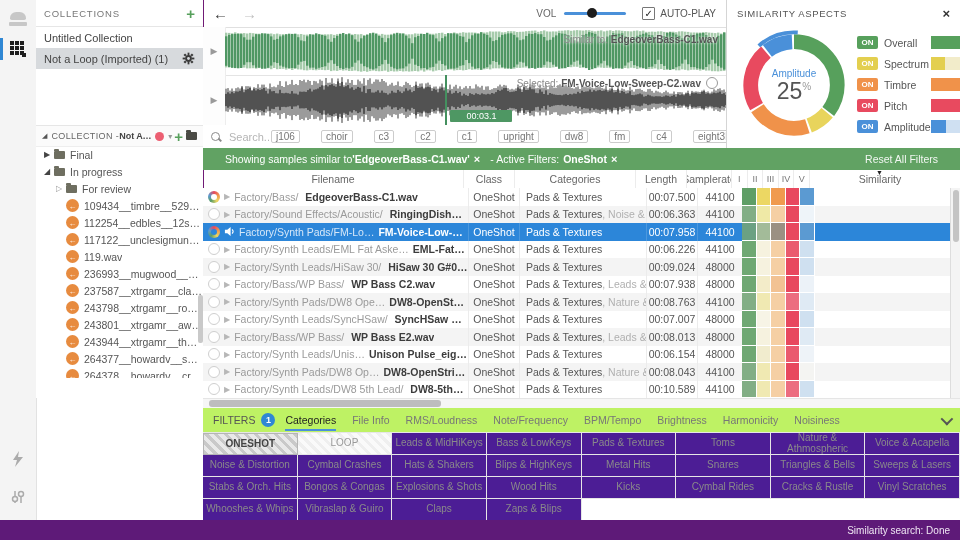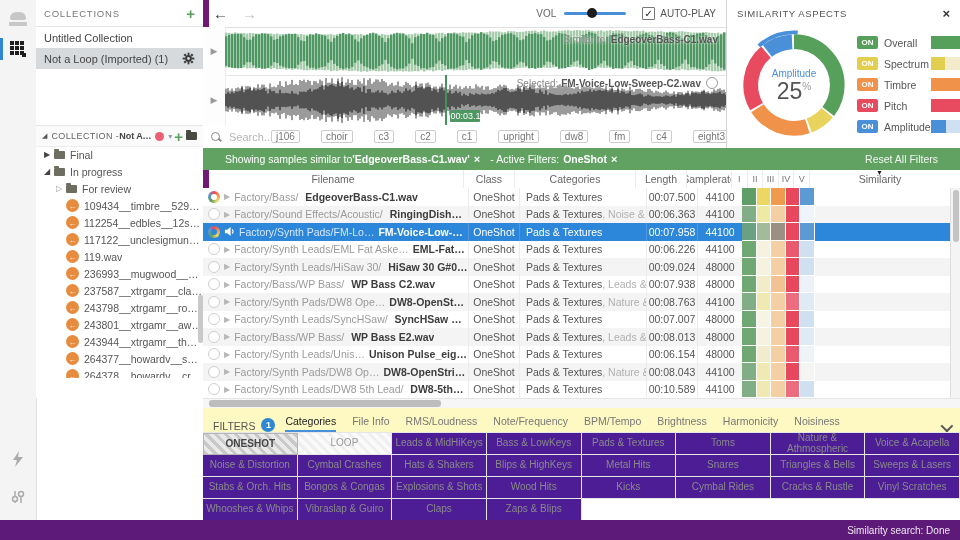--- a/index.html
+++ b/index.html
@@ -10,21 +10,21 @@
 #rail{position:absolute;left:0;top:0;width:36px;height:520px;background:#f4f4f4;border-right:1px solid #e2e2e2}
 .rail-slot{position:absolute;left:0;width:36px;height:26px;display:flex;align-items:center;justify-content:center}
 .ic-drive{width:20px;height:14px;position:relative}
 .ic-drive::before{content:"";position:absolute;top:0;left:2px;right:2px;height:8px;background:#c7c7c7;border-radius:7px 7px 2px 2px}
 .ic-drive::after{content:"";position:absolute;bottom:0;left:1px;right:1px;height:4px;background:#c7c7c7;border-radius:1px}
 .ic-grid{width:17px;height:17px;position:relative}
 .ic-grid::before{content:"";position:absolute;left:0;top:0;width:4px;height:4px;background:#1e1e1e;
  box-shadow:5px 0 #1e1e1e,10px 0 #1e1e1e,0 5px #1e1e1e,5px 5px #1e1e1e,10px 5px #1e1e1e,0 10px #1e1e1e,5px 10px #1e1e1e,10px 10px #1e1e1e,12px 12px #1e1e1e}
 .rail-active{position:absolute;left:0;top:2px;width:3px;height:22px;background:#2f87d4}
 
-#sidebar{position:absolute;left:36px;top:0;width:167px;height:398px;background:#fff;border-right:6px solid #701a75}
+#sidebar{position:absolute;left:36px;top:0;width:167px;height:398px;background:#fff;border-right:1px solid #701a75}
 .coll-head{height:26px;display:flex;align-items:center;padding:0 8px;border-bottom:1px solid #e6e6e6}
 .coll-head .t{flex:1;font-size:9.5px;letter-spacing:.8px;color:#777}
 .plus{color:#57a05c;font-size:15px;font-weight:bold;line-height:1}
 .coll-item{height:21px;display:flex;align-items:center;padding:0 8px;color:#444;font-size:11px;white-space:nowrap;overflow:hidden}
 .coll-item.sel{background:#d7dadd}
 .coll-item .gear{margin-left:auto;display:flex}
 #tree-head{position:absolute;top:125px;left:0;right:0;height:20px;display:flex;align-items:center;padding:0 6px;border-top:1px solid #e6e6e6;border-bottom:1px solid #eee;background:#fbfbfb}
 #tree-head .arr{font-size:7px;color:#555;margin-right:4px}
 #tree-head .p{font-size:9px;letter-spacing:.4px;color:#666;white-space:nowrap}
 #tree-head .n{font-size:9px;font-weight:bold;color:#444;white-space:nowrap;overflow:hidden;text-overflow:ellipsis;flex:1}
@@ -72,21 +72,21 @@
 #wave-gray-row{top:75px;height:50px;border-bottom:1px solid #ddd}
 .playcol{position:absolute;left:0;top:0;bottom:0;width:22px;display:flex;align-items:center;justify-content:center;border-right:1px solid #ededed;background:#fdfdfd}
 .playcol span{color:#9a9a9a;font-size:9px}
 .wavebox{position:absolute;left:22px;right:0;top:0;bottom:0}
 .overlay{position:absolute;font-size:10px;color:#8a8a8a;text-shadow:0 0 3px rgba(255,255,255,.9);white-space:nowrap}
 .overlay b{color:#555}
 #sim-overlay{top:7px;right:8px}
 #sel-overlay{top:2px;right:8px;display:flex;align-items:center}
 .selcirc{width:10px;height:10px;border:1px solid #9a9a9a;border-radius:50%;background:rgba(255,255,255,.8);margin-left:5px}
 #playhead{position:absolute;left:44%;top:0;bottom:0;width:2px;background:#44905f}
-#time-badge{position:absolute;left:calc(44% + 5px);bottom:3px;background:#4e9763;color:#fff;font-size:9px;padding:1px 0;border-radius:1px}
+#time-badge{position:absolute;left:calc(44% + 5px);bottom:3px;background:#4e9763;color:#fff;font-size:9px;padding:1px 16px;border-radius:1px}
 #searchrow{position:absolute;left:0;right:0;top:125px;height:23px;display:flex;align-items:center;padding:0 8px;background:#fff}
 .mag{width:7px;height:7px;border:1.5px solid #8a8a8a;border-radius:50%;position:relative;margin-right:7px;flex:none}
 .mag::after{content:"";position:absolute;left:6px;top:6px;width:4px;height:1.5px;background:#8a8a8a;transform:rotate(45deg)}
 #search-input{border:0;outline:0;flex:1;font:11px "Liberation Sans",sans-serif;color:#444;min-width:40px}
 #search-input::placeholder{color:#b5b5b5}
 #tags{display:flex;gap:21px}
 .tag{border:1px solid #ccc;border-radius:2px;padding:0px 4px;font-size:10px;color:#777;background:#fff;white-space:nowrap}
 
 #simpanel{position:absolute;left:523px;top:0;right:0;height:148px;border-left:1px solid #d5d5d5;background:#fff}
 #sim-head{height:26px;display:flex;align-items:center;padding:0 10px}
@@ -144,21 +144,21 @@
 .simtrack{width:100%;height:8px;border-radius:4px;background:#c7c7c7;position:relative;overflow:hidden}
 .simfill{position:absolute;left:0;top:0;bottom:0;border-radius:4px;background:#2677c8}
 .r-sel>div{color:#fff;border-left-color:rgba(255,255,255,.15)}
 .r-sel .fpath{color:#d6e7f8}.r-sel .fname{color:#fff}.r-sel .cextra{color:#cfe2f5}
 .r-sel .simtrack{background:#2f80cf}.r-sel .simfill{background:#a6cbed}
 #vscroll{position:absolute;left:747px;top:188px;width:10px;height:210px;background:#f4f4f4;border-left:1px solid #ddd}
 #vscroll .thumb{position:absolute;left:2px;top:2px;width:6px;height:52px;background:#c4c4c4;border-radius:3px}
 #hscroll{position:absolute;left:0;top:398px;right:0;height:10px;background:#f6f6f6;border-top:1px solid #e5e5e5;border-bottom:1px solid #e5e5e5}
 #hscroll .thumb{position:absolute;left:6px;top:1px;width:232px;height:7px;background:#bdbdbd;border-radius:3px}
 
-#ftabs{position:absolute;left:0;top:408px;right:0;height:24px;display:flex;align-items:flex-end;padding:0 10px;background:#fef9c3}
+#ftabs{position:absolute;left:0;top:408px;right:0;height:24px;display:flex;align-items:center;padding:0 10px;background:#bef264}
 #ftabs .flabel{font-size:10.5px;color:#555;margin-right:6px}
 .fbadge{width:14px;height:14px;border-radius:50%;background:#2f87d4;color:#fff;font-size:9px;font-weight:bold;display:flex;align-items:center;justify-content:center;margin-right:10px}
 .ftab{font-size:10.5px;color:#777;margin-right:16px;padding:4px 0 3px;border-bottom:2px solid transparent}
 .ftab.active{color:#222;border-bottom-color:#4a90d9}
 #ftabs .chev{margin-left:auto;width:7px;height:7px;border-right:2px solid #555;border-bottom:2px solid #555;transform:rotate(45deg) translateY(-2px)}
 #catgrid{position:absolute;left:0;top:432px;right:0;height:88px;display:grid;grid-template-columns:repeat(8,1fr);grid-auto-rows:22px;border-top:1px solid #e6e6e6}
 .cat{border-right:1px solid #e6e6e6;border-bottom:1px solid #e6e6e6;display:flex;align-items:center;justify-content:center;text-align:center;font-size:10px;color:#8a8a8a;line-height:1.05;padding:0 2px;overflow:hidden;background:#4c1d95}
 .cat.cat-on{background:repeating-linear-gradient(45deg,#c9c9c9 0 3px,#e9e9e9 3px 7px);color:#444;font-weight:bold;border:1px solid #b5b5b5}
 .cat.cat-loop{background:repeating-linear-gradient(45deg,#efefef 0 3px,#fafafa 3px 7px);color:#999}
 

